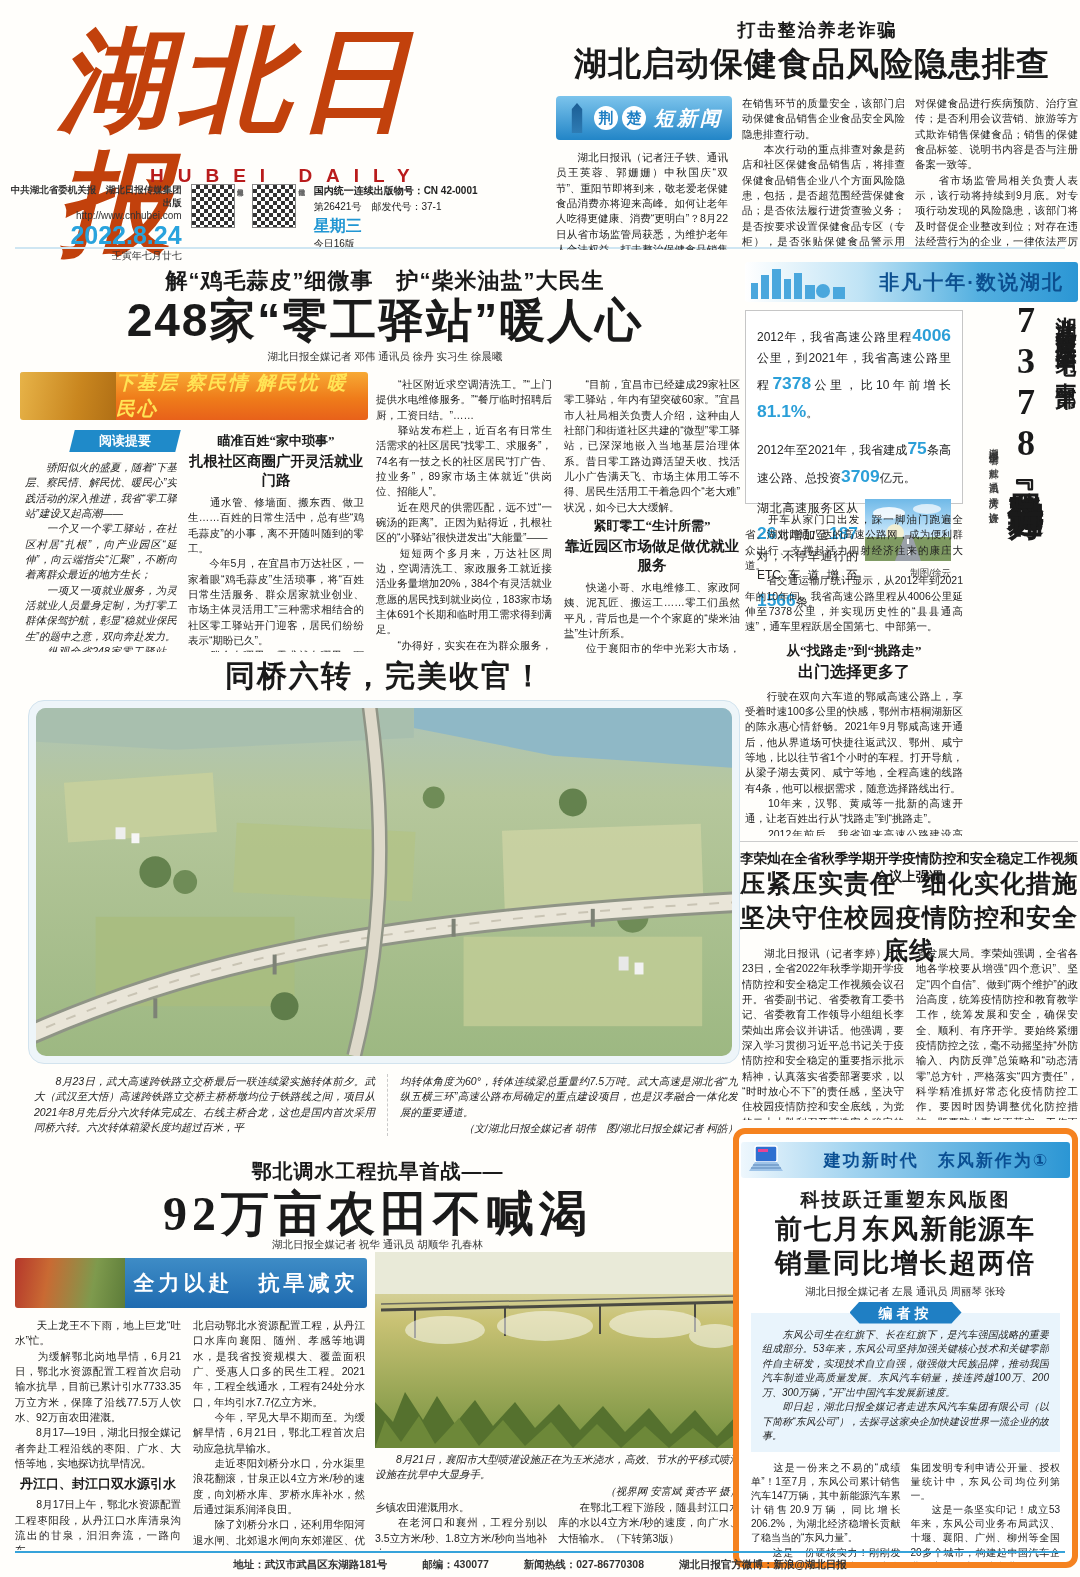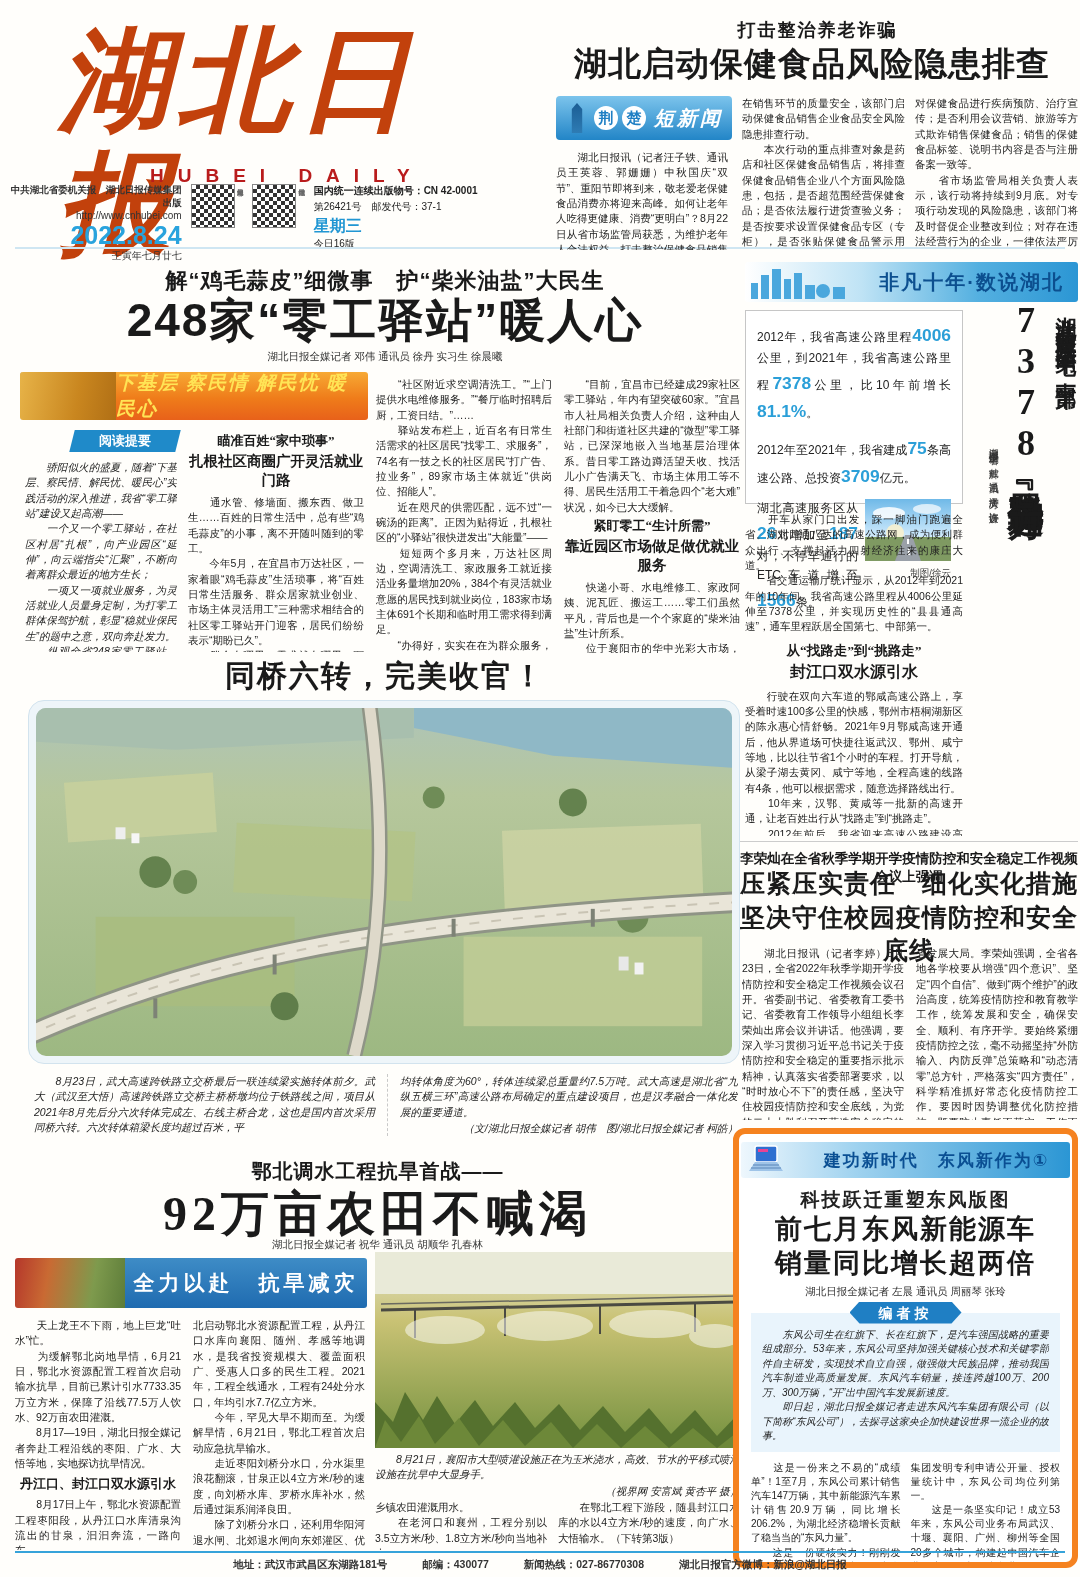--- a/index.html
+++ b/index.html
@@ -242,21 +242,21 @@
         </svg>
         <div class="photo-credit">制图/徐云</div>
       </div>
     </div>
   </div>
 
   <div class="abs" style="left:745px;top:512px;width:218px;height:324px;overflow:hidden;">
     <div class="body-txt">　　开车从家门口出发，踩一脚油门跑遍全省。湖北四通八达的高速公路网，成为便利群众出行、支撑起活力四射经济往来的康庄大道。
 　　省交通运输厅统计显示，从2012年到2021年的10年间，我省高速公路里程从4006公里延伸至7378公里，并实现历史性的“县县通高速”，通车里程跃居全国第七、中部第一。</div>
     <div class="dec-subk">从“找路走”到“挑路走”</div>
-    <div class="dec-subh">封江口双水源引水</div>
+    <div class="dec-subh">出门选择更多了</div>
     <div class="body-txt">　　行驶在双向六车道的鄂咸高速公路上，享受着时速100多公里的快感，鄂州市梧桐湖新区的陈永惠心情舒畅。2021年9月鄂咸高速开通后，他从界道场可快捷往返武汉、鄂州、咸宁等地，比以往节省1个小时的车程。打开导航，从梁子湖去黄冈、咸宁等地，全程高速的线路有4条，他可以根据需求，随意选择路线出行。
 　　10年来，汉鄂、黄咸等一批新的高速开通，让老百姓出行从“找路走”到“挑路走”。
 　　2012年前后，我省迎来高速公路建设高潮，随着宜巴、谷竹、保宜、郧十等8条高速先后通车，纵横交错让越来越多的群众享受发展红利。
 　　一天开工3条高速公路、20多天开工8条高速公路……（下转第5版）</div>
   </div>
 
   <div class="abs v-strip serif" style="left:966px;top:300px;width:114px;height:535px;">
     <div class="v-kicker">湖北高速公路里程跃居全国第七、中部第一</div>
     <div class="v-head">7378公里路延伸『诗和远方』</div>
     <div class="v-byline">湖北日报全媒记者 戴辉 通讯员 潘庆芳 许诗媛</div>

